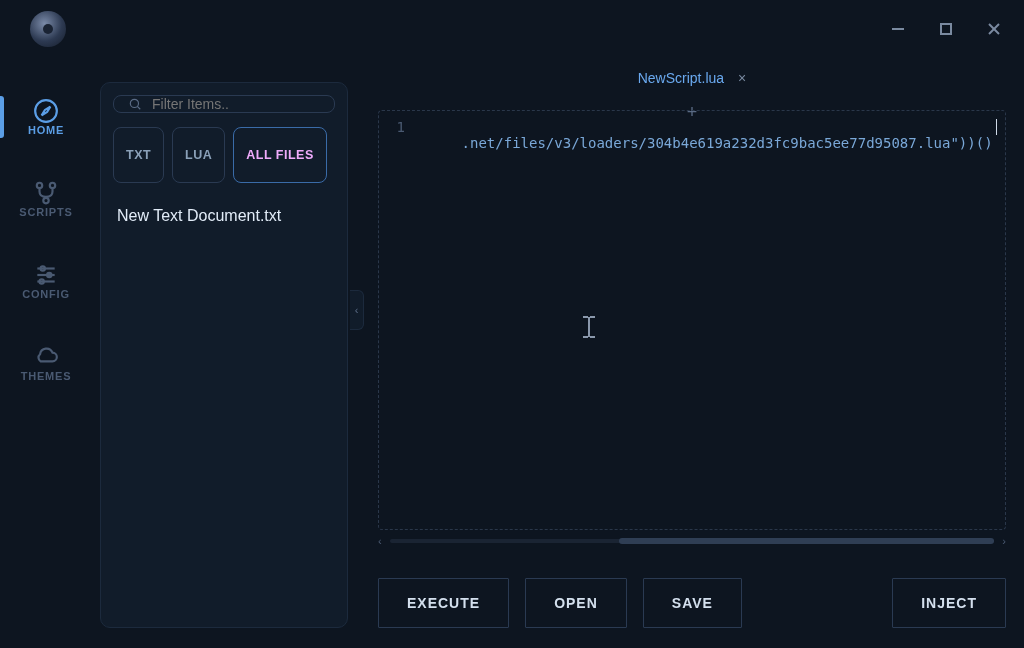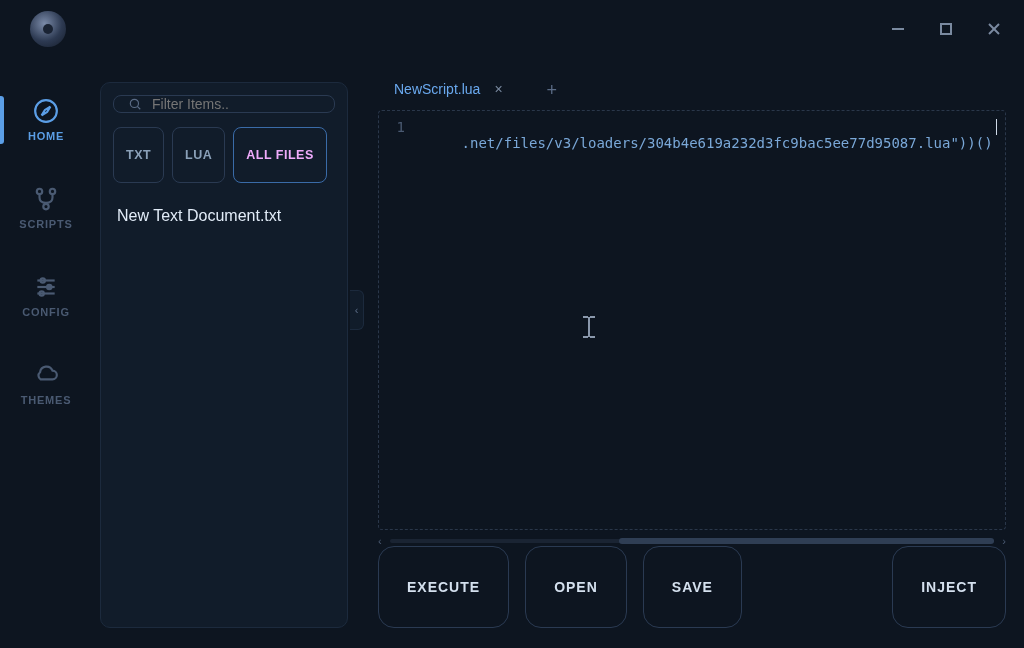--- a/index.html
+++ b/index.html
@@ -46,21 +46,20 @@
     position: absolute;
     left: 0; top: 90px; bottom: 0;
     width: 92px;
     display: flex;
     flex-direction: column;
     align-items: center;
     gap: 28px;
   }
   .nav-item {
     display: flex; flex-direction: column; align-items: center;
-    gap: 6px;
     cursor: pointer;
     color: #4a5a72;
     font-size: 11px;
     font-weight: 700;
     letter-spacing: 0.8px;
     width: 100%;
     padding: 8px 0;
     position: relative;
   }
   .nav-item.active { color: #5b9ee6; }
@@ -141,20 +140,21 @@
 
   
   .editor-wrap {
     position: absolute;
     left: 378px; right: 18px; top: 70px; bottom: 100px;
     display: flex; flex-direction: column;
   }
   .tabbar {
     display: flex; align-items: center; gap: 14px;
     height: 40px;
+    flex-direction: column;
   }
   .tab {
     display: flex; align-items: center; gap: 14px;
     padding: 0 16px;
     height: 100%;
     color: #6aa9ef;
     font-size: 14px;
     font-weight: 500;
     border-bottom: 2px solid transparent;
     cursor: pointer;
@@ -225,22 +225,22 @@
     left: 378px; right: 18px; bottom: 20px;
     display: flex; gap: 16px;
   }
   .action-btn {
     border: 1px solid #2a3a52;
     background: transparent;
     color: #d4e0ee;
     font-size: 14px;
     font-weight: 800;
     letter-spacing: 1px;
-    padding: 32px 28px;
-    border-radius: 16px;
+    padding: 16px 28px;
+    border-radius: 1px;
     cursor: pointer;
   }
   .spacer { flex: 1; }
 </style>
 </head>
 <body>
 
 <div class="titlebar">
   <div class="logo"></div>
   <div class="win-controls">

